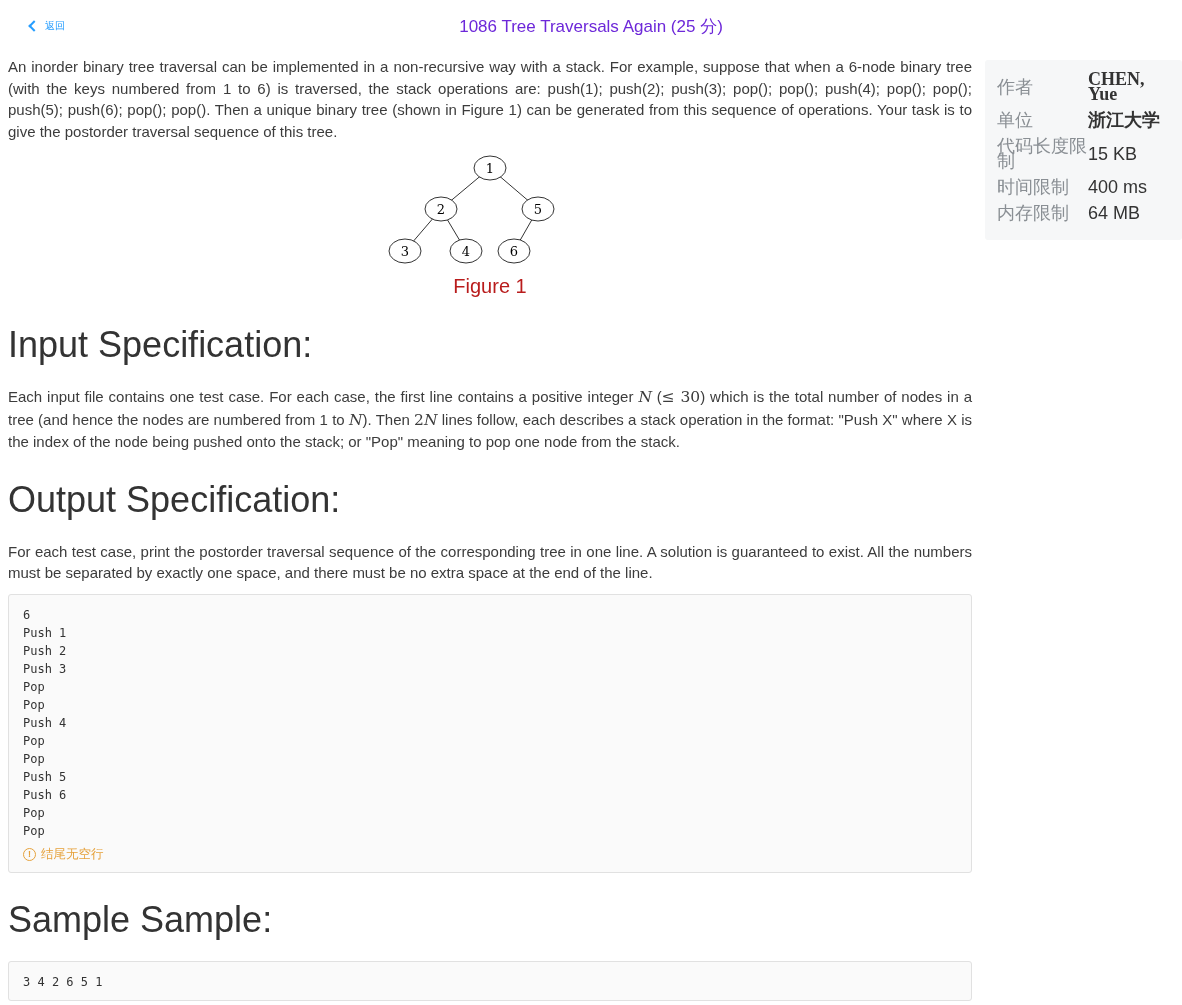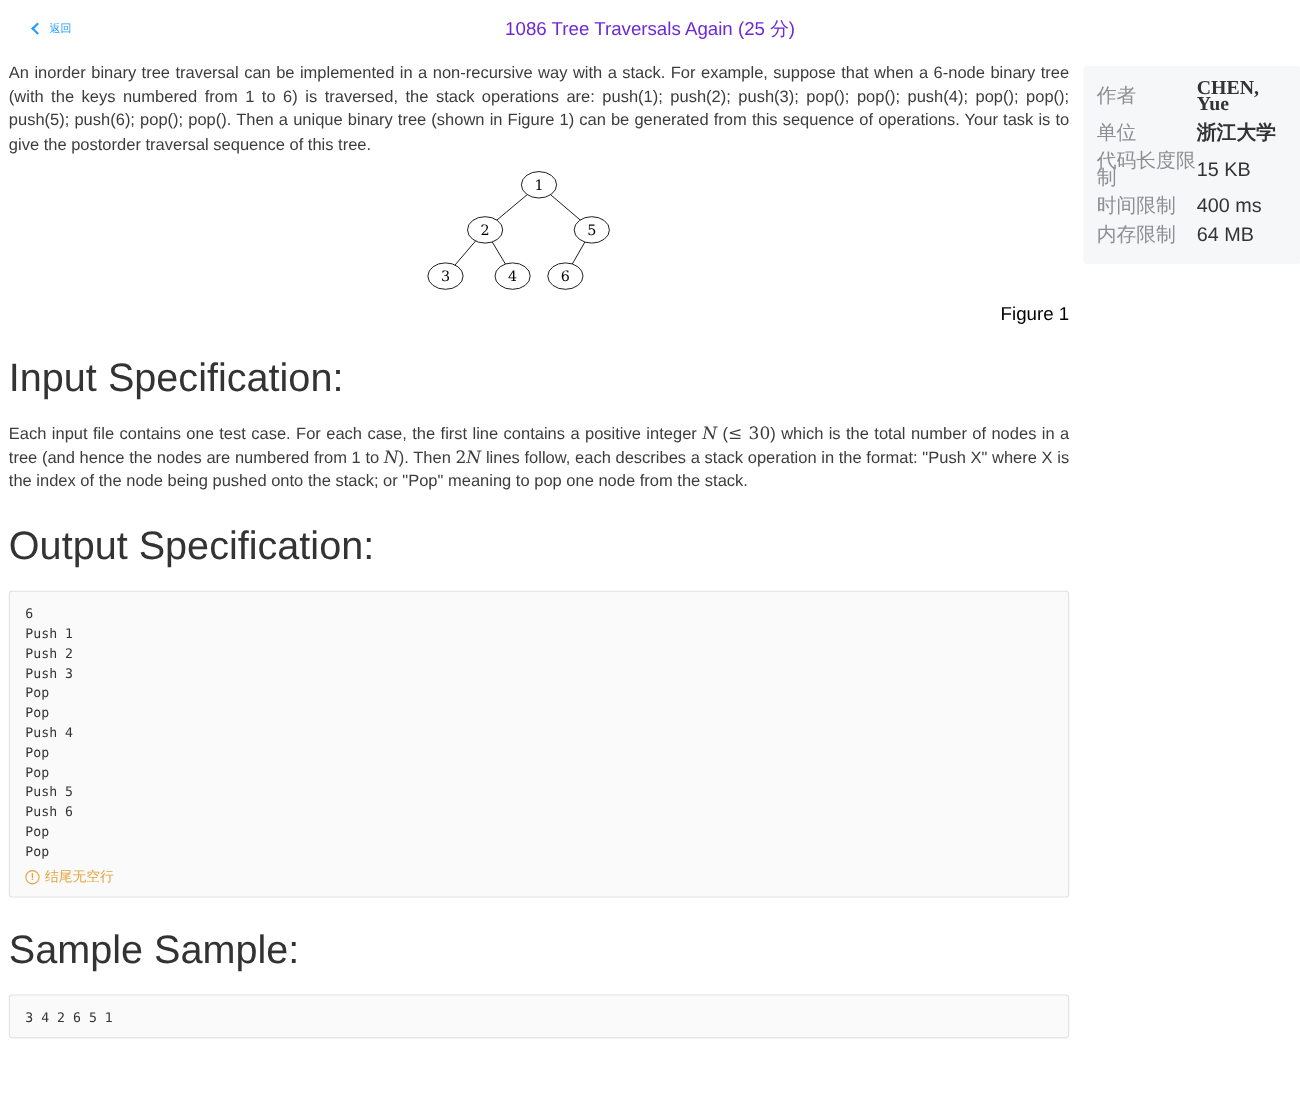--- a/index.html
+++ b/index.html
@@ -77,24 +77,23 @@
     font-size:15.5px;
   }
   .math.it{font-style:italic;}
   
   .tree-figure{
     text-align:center;
     margin:8px 0 4px 0;
   }
   .tree-figure svg{display:inline-block;}
   .tree-figure figcaption{
-    font-size:17px;
-    color:#000000;
+    font-size:20px;
+    color:#b91c1c;
     margin-top:4px;
-    text-align:right;
   }
   
   .code-box{
     border:1px solid #e1e1e1;
     background:#fafafa;
     border-radius:3px;
     padding:11px 14px 9px 14px;
     margin:6px 0 14px 0;
   }
   .code-box pre{
@@ -186,20 +185,21 @@
           <ellipse cx="129" cy="99" rx="16" ry="12" fill="#fff" stroke="#000" stroke-width="0.8"></ellipse>
           <text x="129" y="103.5" text-anchor="middle" font-family="&quot;DejaVu Serif&quot;, serif" font-size="13" fill="#000">6</text>
         </svg>
       <figcaption>Figure 1</figcaption>
     </figure>
 
     <h2>Input Specification:</h2>
     <p class="desc" id="input-spec"><span>Each input file contains one test case. For each case, the first line contains a positive integer </span><span class="math it">N</span><span> (</span><span class="math">≤ 30</span><span>) which is the total number of nodes in a tree (and hence the nodes are numbered from 1 to </span><span class="math it">N</span><span>). Then </span><span class="math">2</span><span class="math it">N</span><span> lines follow, each describes a stack operation in the format: "Push X" where X is the index of the node being pushed onto the stack; or "Pop" meaning to pop one node from the stack.</span></p>
 
     <h2>Output Specification:</h2>
+    <p class="desc">For each test case, print the postorder traversal sequence of the corresponding tree in one line. A solution is guaranteed to exist. All the numbers must be separated by exactly one space, and there must be no extra space at the end of the line.</p>
 
     <div class="code-box">
       <pre>6
 Push 1
 Push 2
 Push 3
 Pop
 Pop
 Push 4
 Pop

